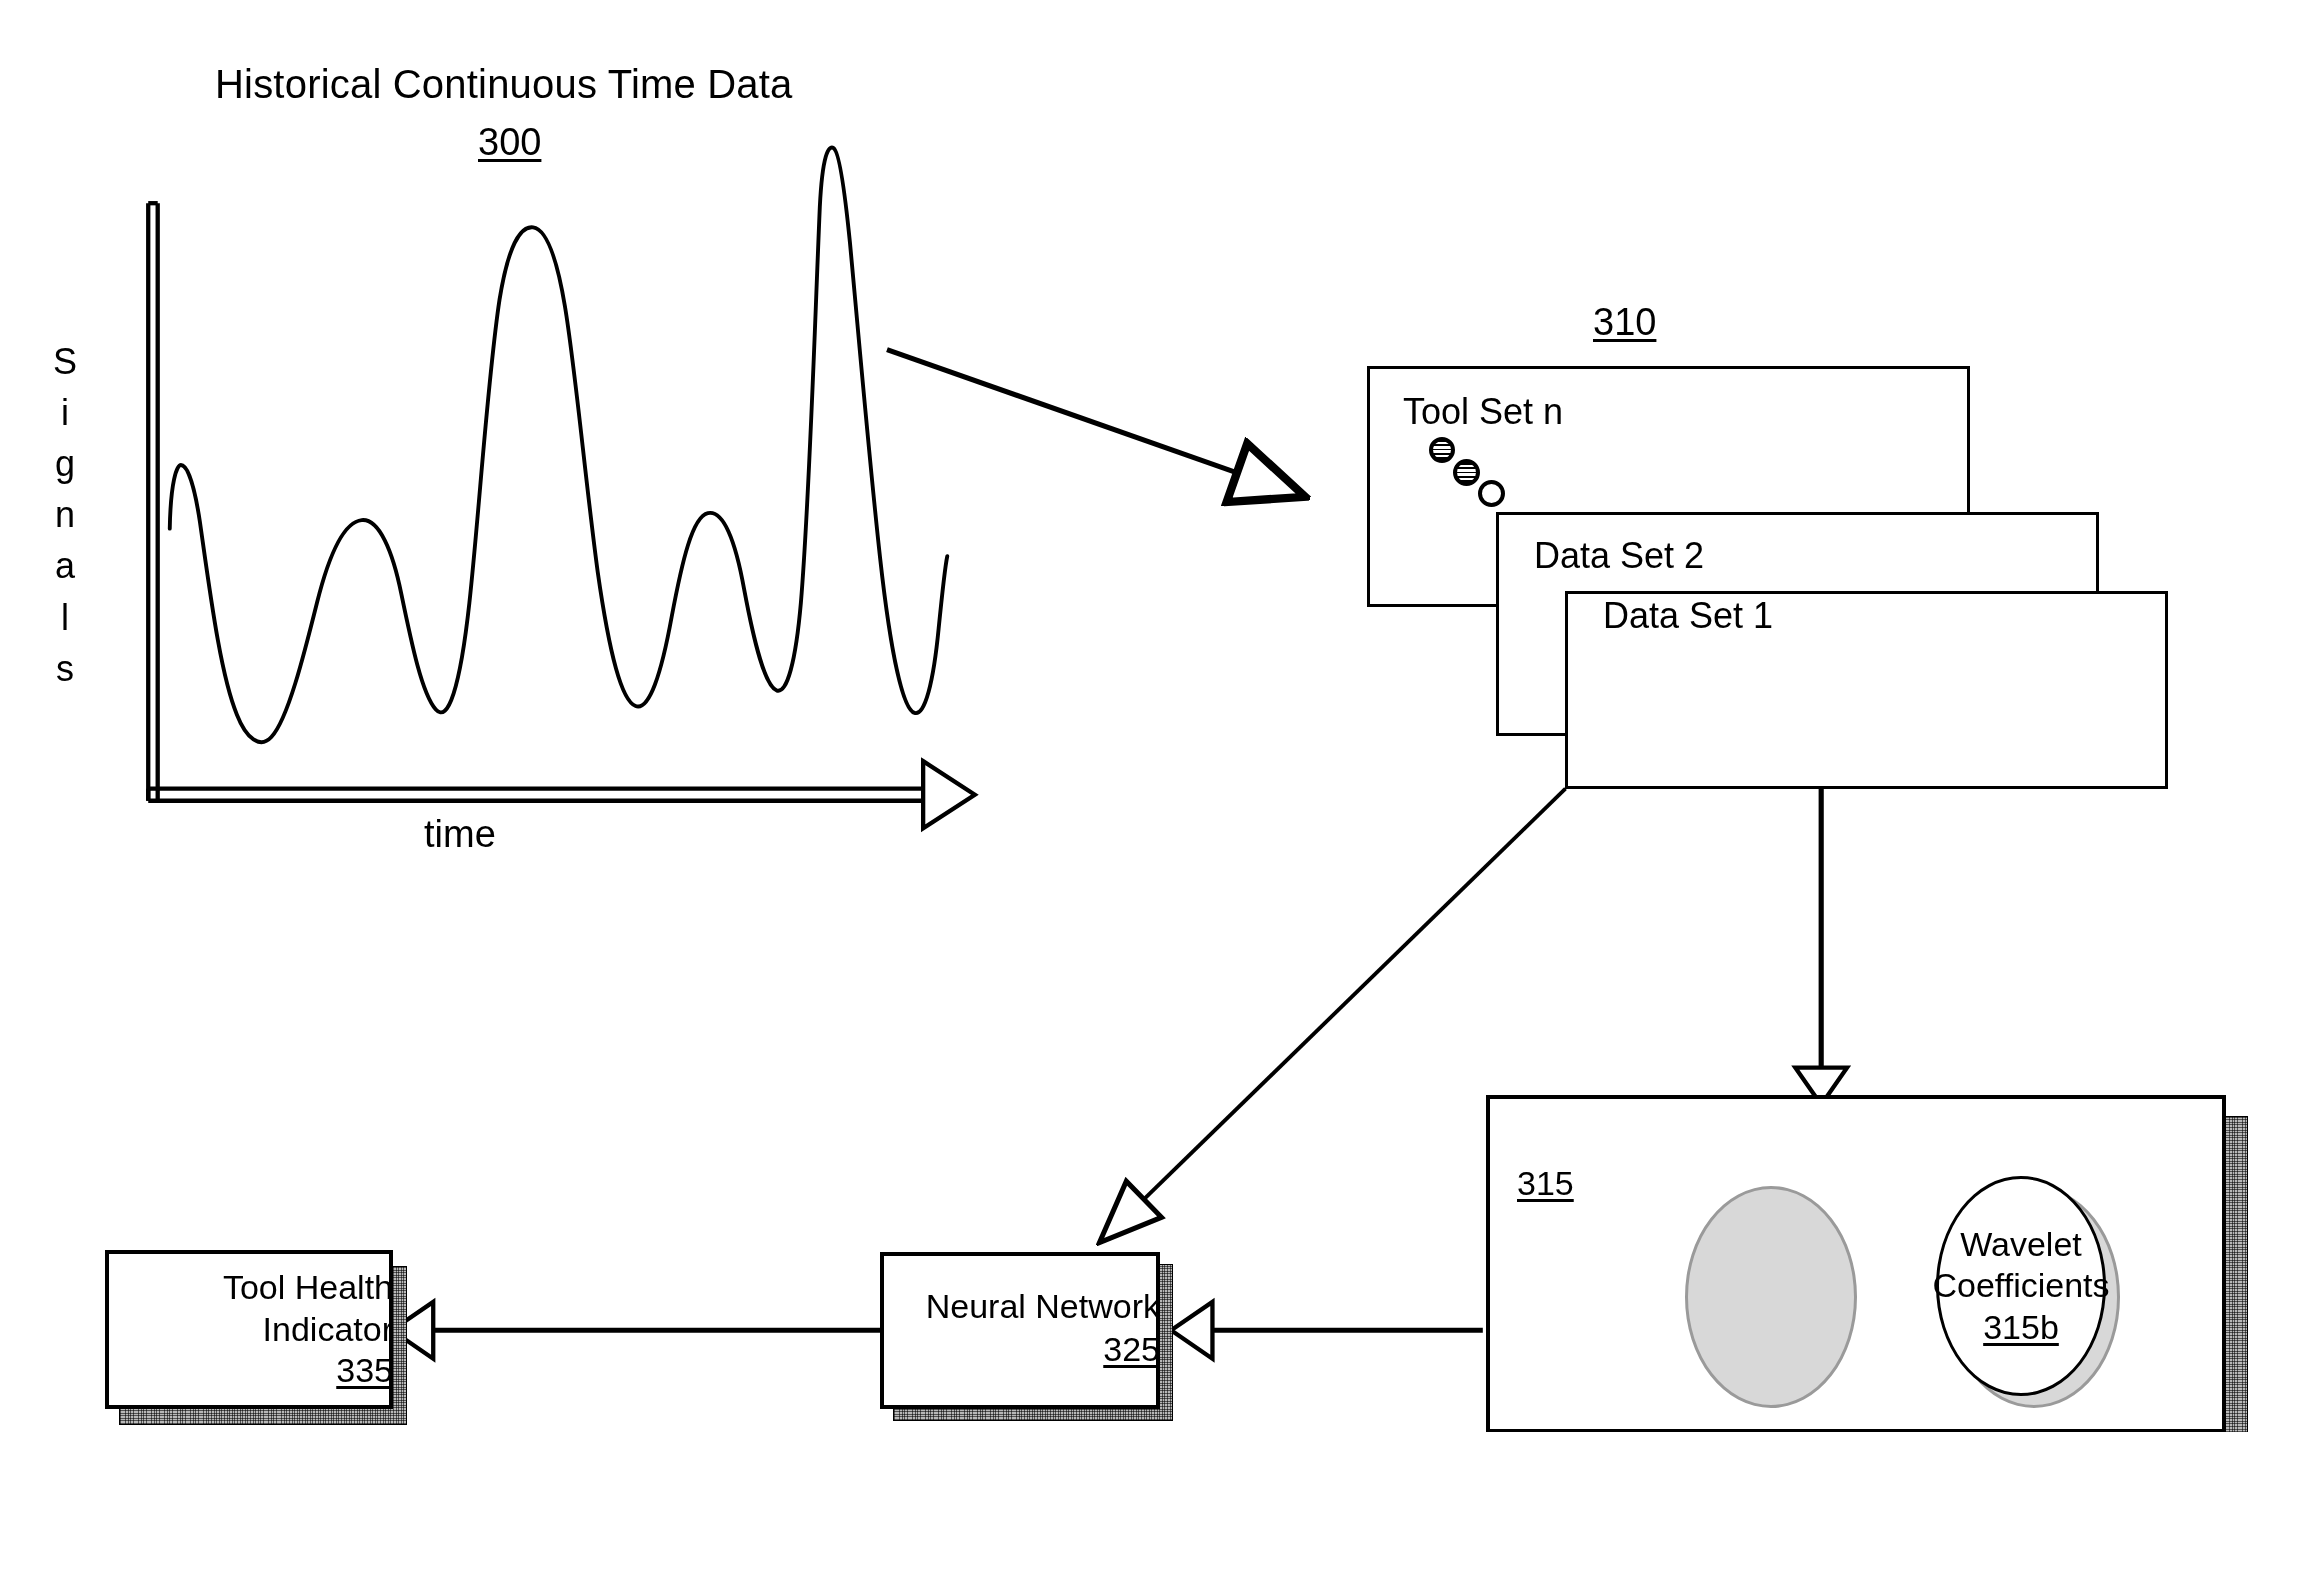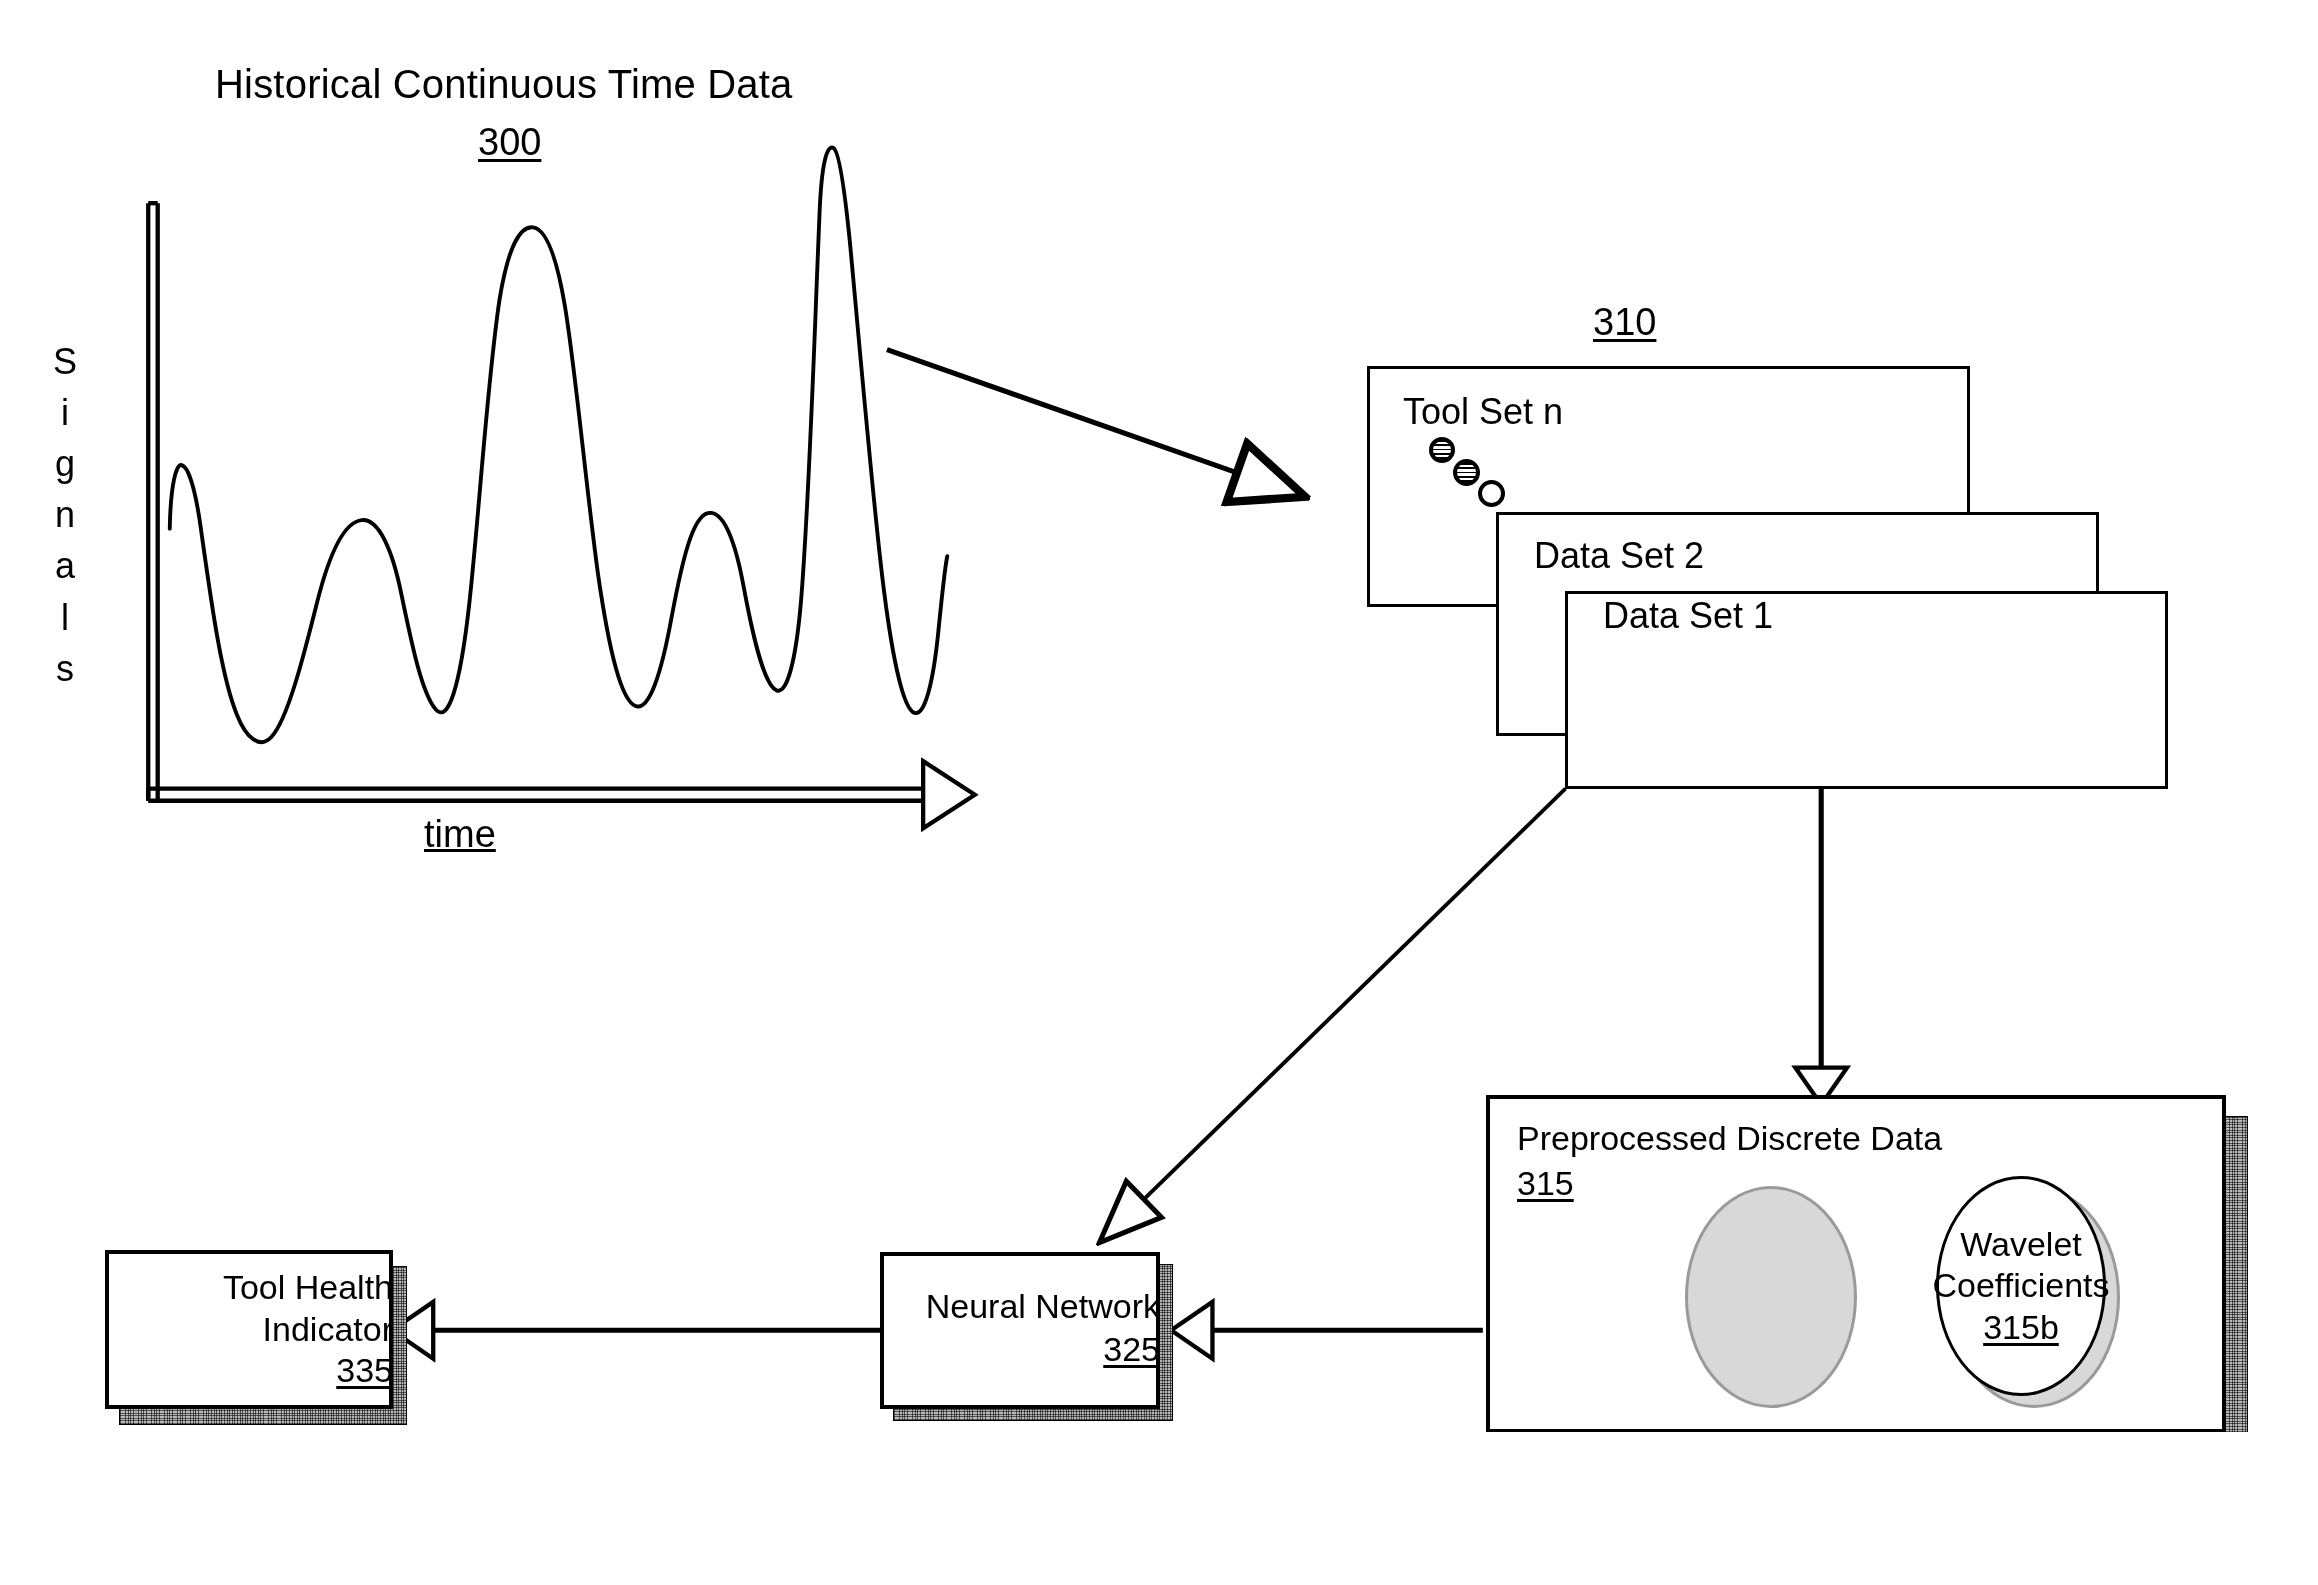--- a/index.html
+++ b/index.html
@@ -204,40 +204,39 @@
   <div class="vert-letters" style="left:53px; top:336px;">
     <span>S</span>
     <span>i</span>
     <span>g</span>
     <span>n</span>
     <span>a</span>
     <span>l</span>
     <span>s</span>
   </div>
 
-  <div class="txt axis-label" style="left:424px; top:813px;text-decoration:underline;">time</div>
+  <div class="txt axis-label" style="left:424px; top:813px;">time</div>
 
   <div class="txt ref-num" style="left:1593px; top:293px;margin-top:8px;">310</div>
 
   <div class="stack-box" style="left:1367px; top:366px; width:603px; height:241px;"></div>
   <div class="txt box-label" style="left:1403px; top:392px;">Tool Set n</div>
 
   <div class="dot-circle filled" style="left:1429px; top:437px; width:26px; height:26px;"></div>
   <div class="dot-circle filled" style="left:1453px; top:459px; width:27px; height:27px;"></div>
   <div class="dot-circle" style="left:1478px; top:480px; width:27px; height:27px;"></div>
 
   <div class="stack-box" style="left:1496px; top:512px; width:603px; height:224px;"></div>
   <div class="txt box-label" style="left:1534px; top:536px;">Data Set 2</div>
 
   <div class="stack-box" style="left:1565px; top:591px; width:603px; height:198px;"></div>
   <div class="txt box-label" style="left:1603px; top:596px;">Data Set 1</div>
 
   <div class="shadow-plate" style="left:1508px; top:1116px; width:740px; height:338px;"></div>
   <div class="shadow-box" style="left:1486px; top:1095px; width:740px; height:338px;"></div>
-  <div class="txt box-label-sm" style="left:1517px; top:1119px;">Preprocessed Discrete Data</div>
   <div class="txt box-label-sm u" style="left:1517px; top:1164px;">315</div>
 
   <div class="ellipse-shadow" style="left:1685px; top:1186px; width:172px; height:222px;"></div>
 
   <div class="ellipse-shadow" style="left:1948px; top:1186px; width:172px; height:222px;"></div>
   <div class="ellipse-node" style="left:1936px; top:1176px; width:170px; height:220px;text-align:center;">
     <span>Wavelet</span>
     <span>Coefficients</span>
     <span class="u">315b</span>
   </div>

